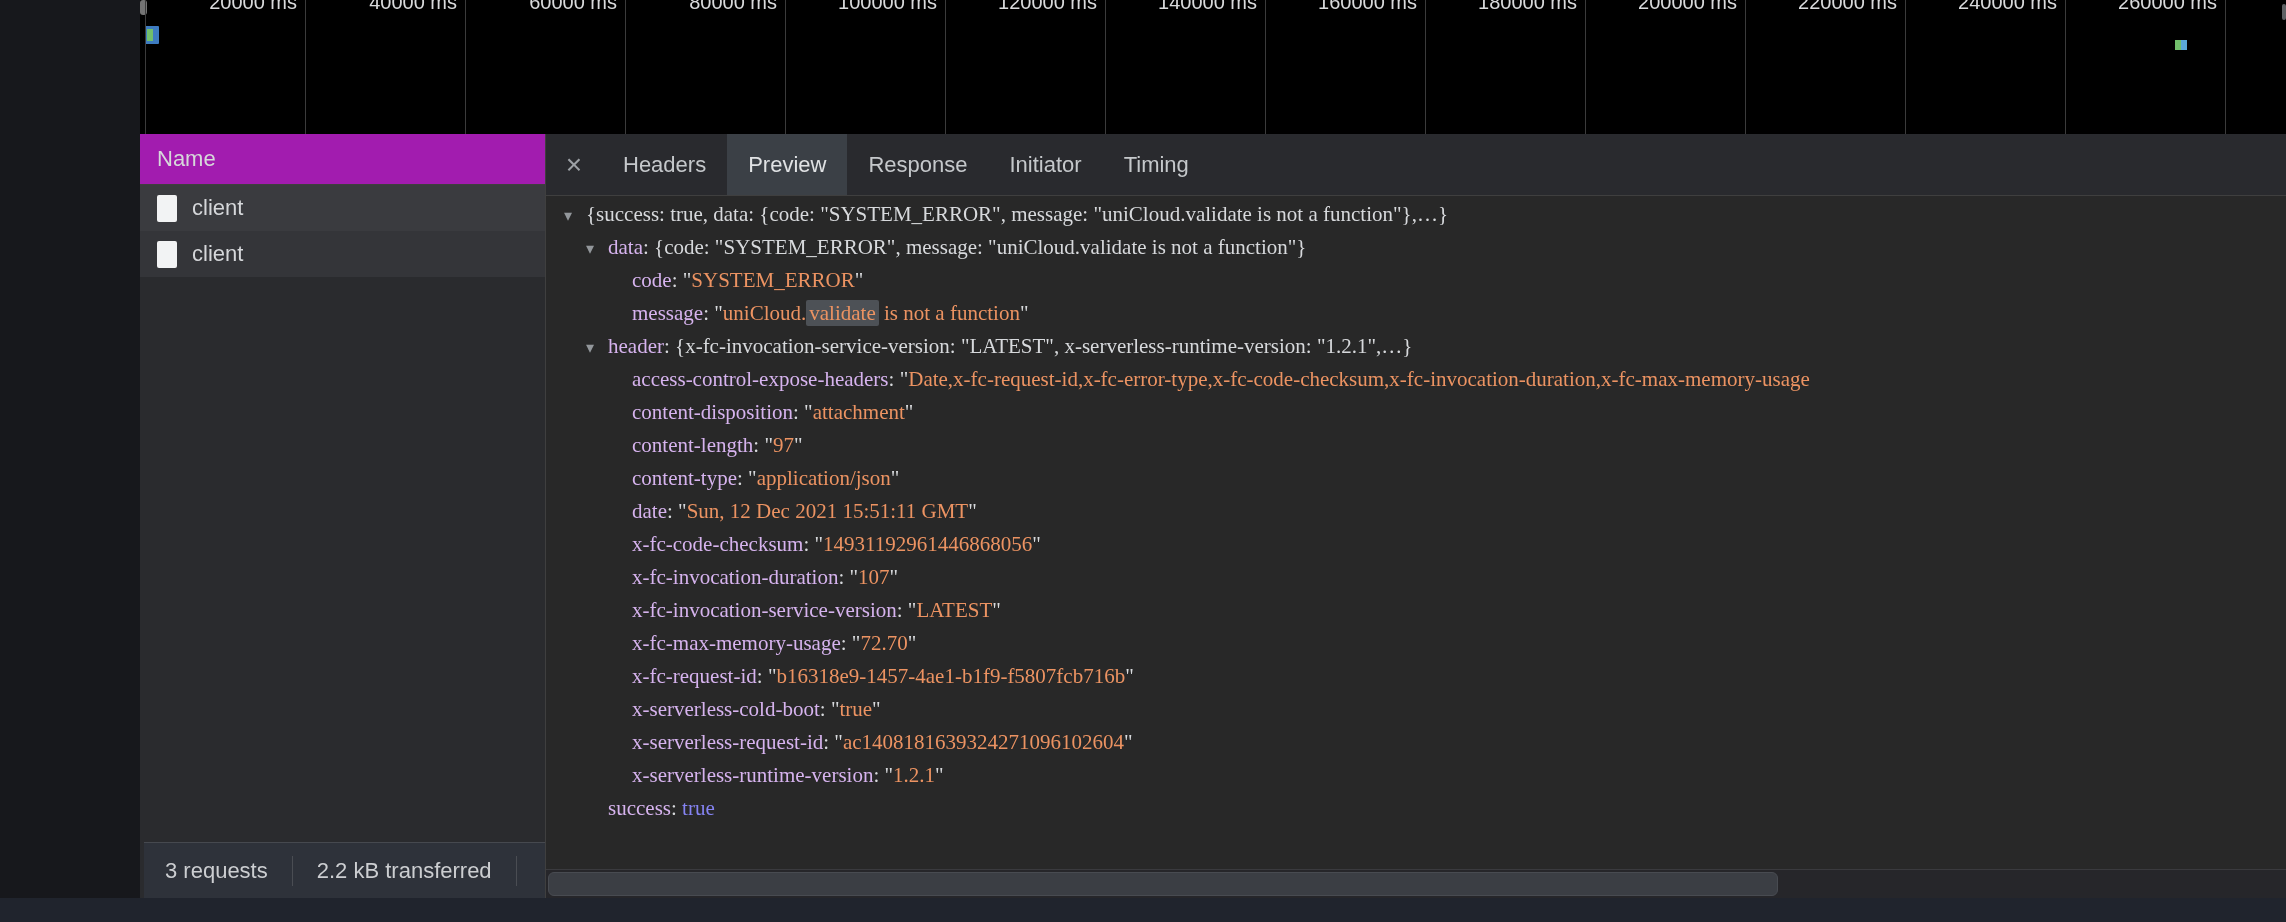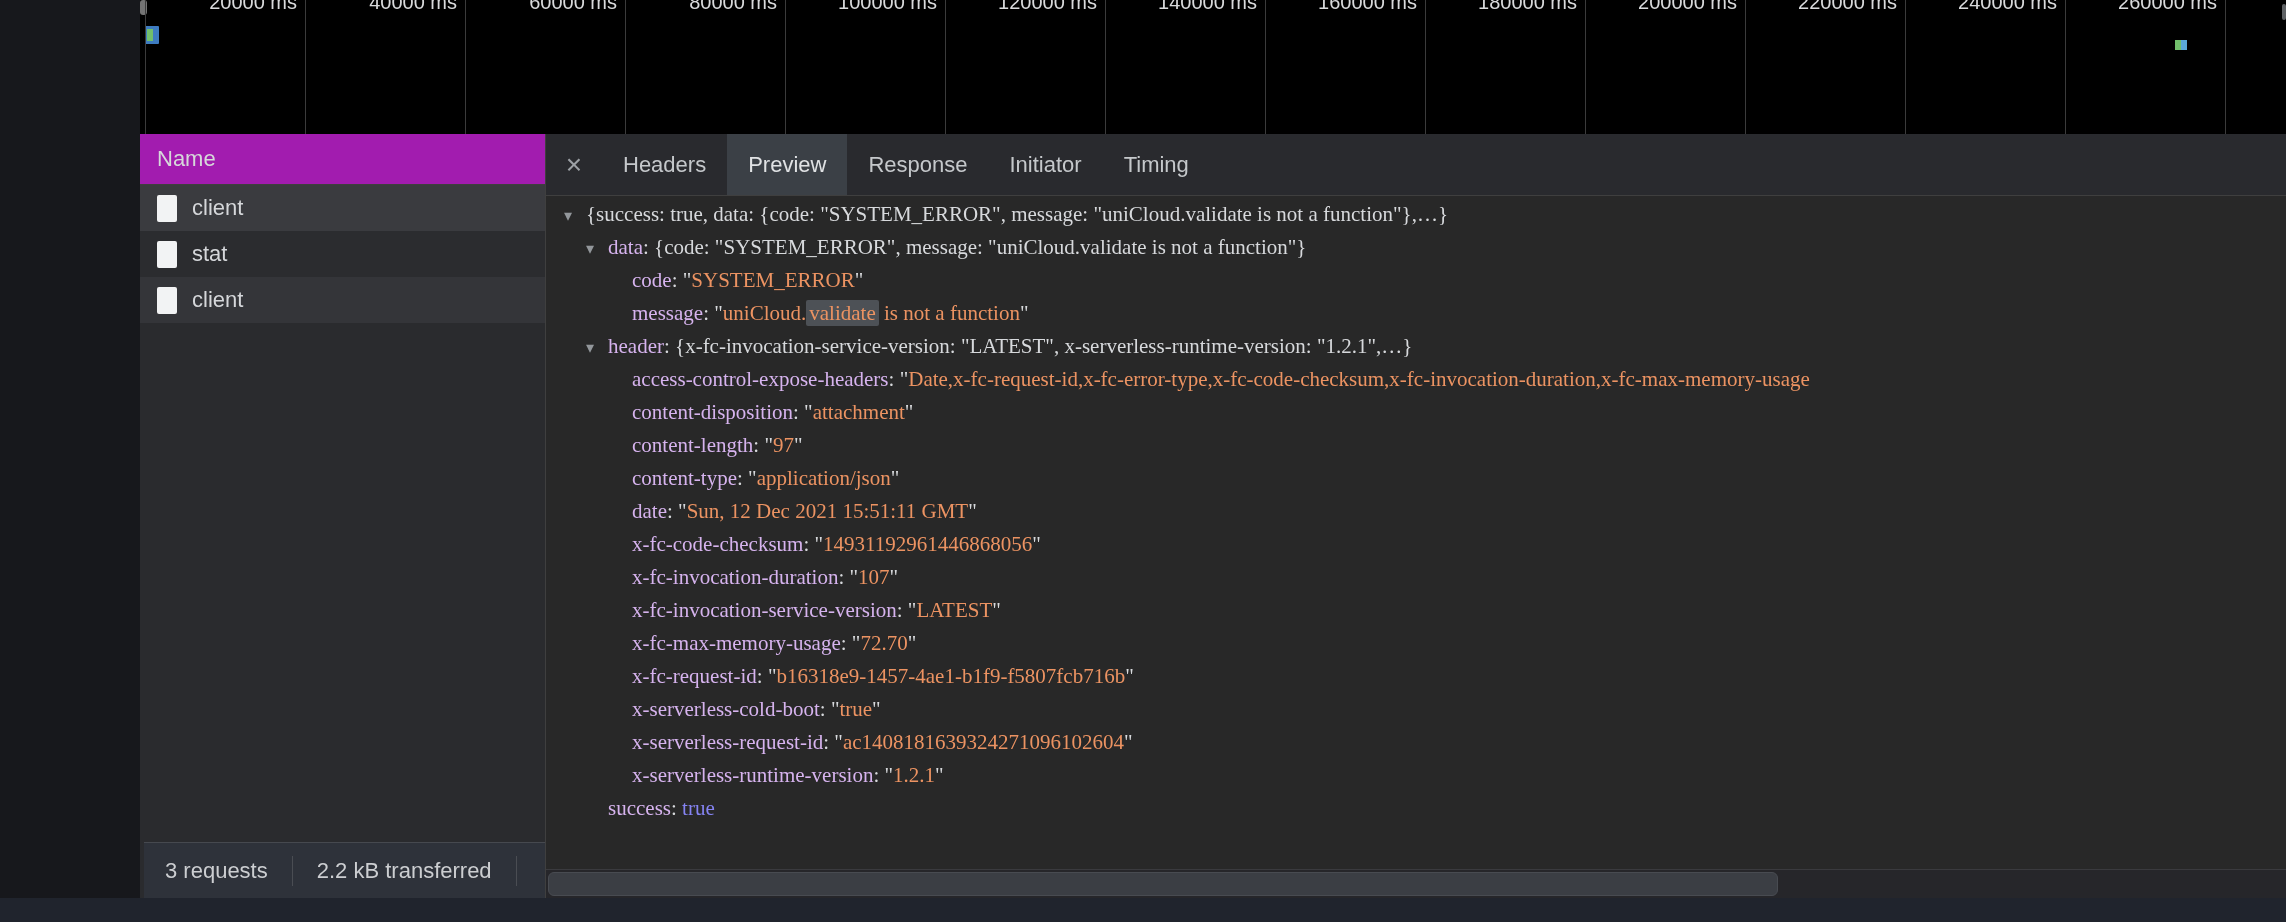--- a/index.html
+++ b/index.html
@@ -104,24 +104,20 @@
       <div class="tl-label" style="left: 1927px;">260000 ms</div>
     </div>
 
   <div id="left-panel">
     <div id="name-header">Name</div>
     <div id="rows-container">
         <div class="net-row" style="background: rgb(58, 59, 63);">
           <span class="doc-icon"></span>
           <span>client</span>
         </div>
-        <div class="net-row" style="background: rgb(43, 44, 47);">
-          <span class="doc-icon"></span>
-          <span>stat</span>
-        </div>
         <div class="net-row" style="background: rgb(52, 53, 57);">
           <span class="doc-icon"></span>
           <span>client</span>
         </div>
       </div>
     <div id="net-status">
       <span>3 requests</span>
       <span class="stat-div"></span>
       <span>2.2 kB transferred</span>
       <span class="stat-div"></span>

